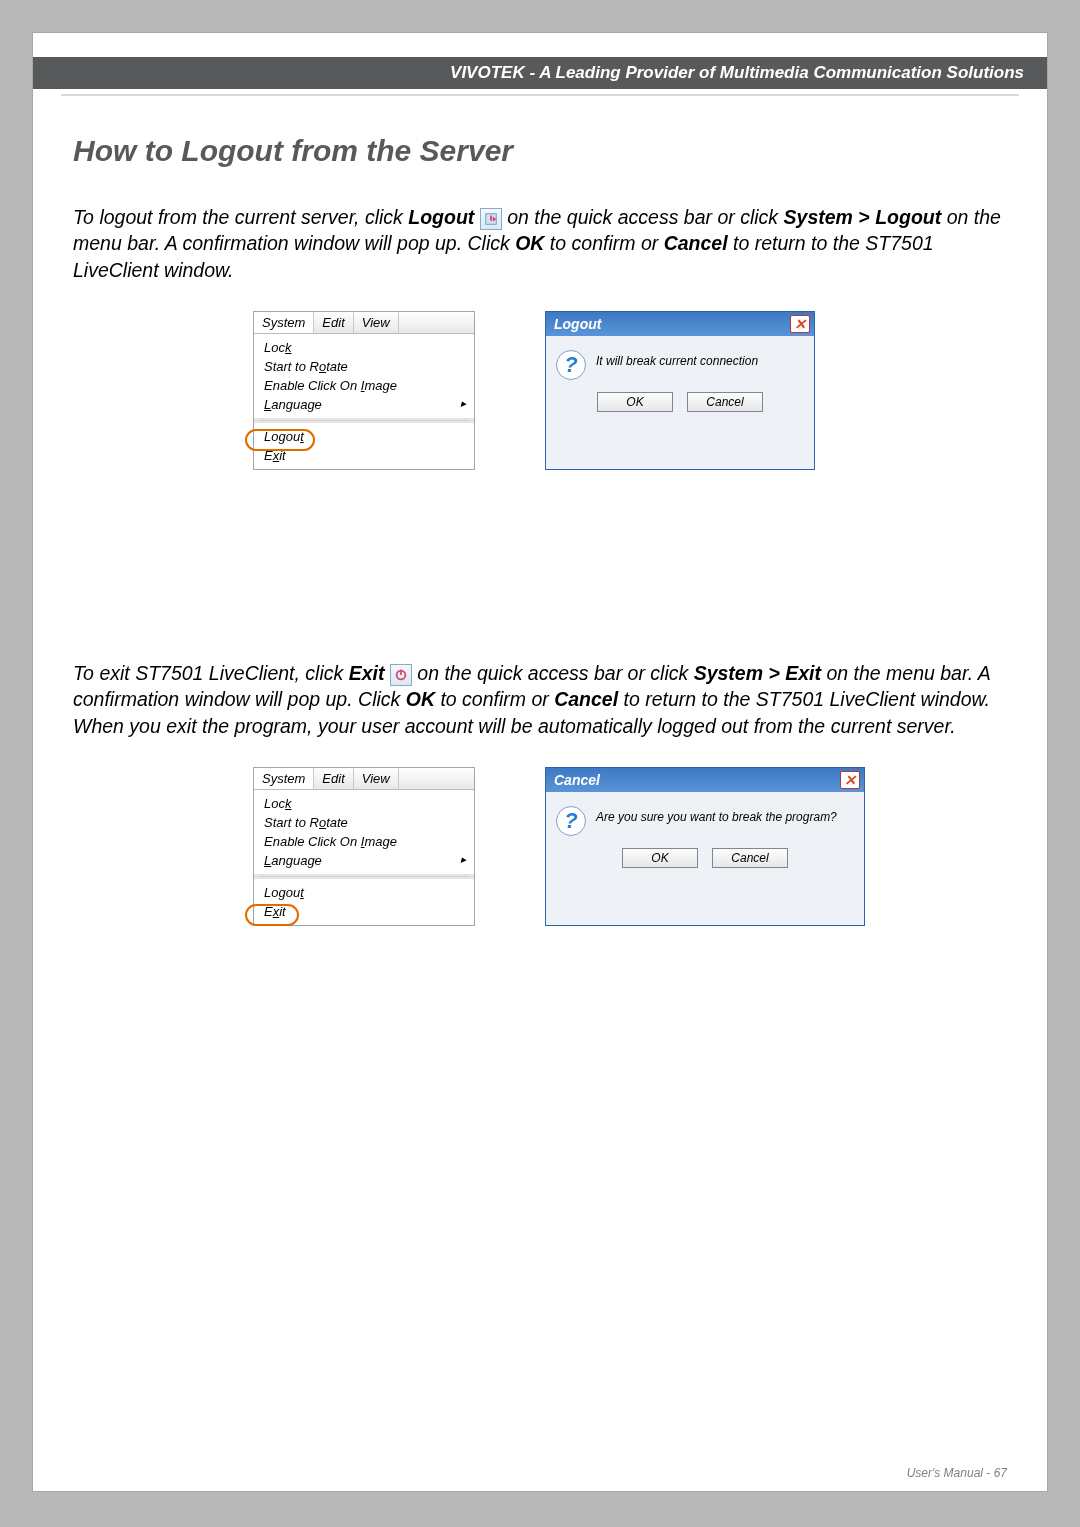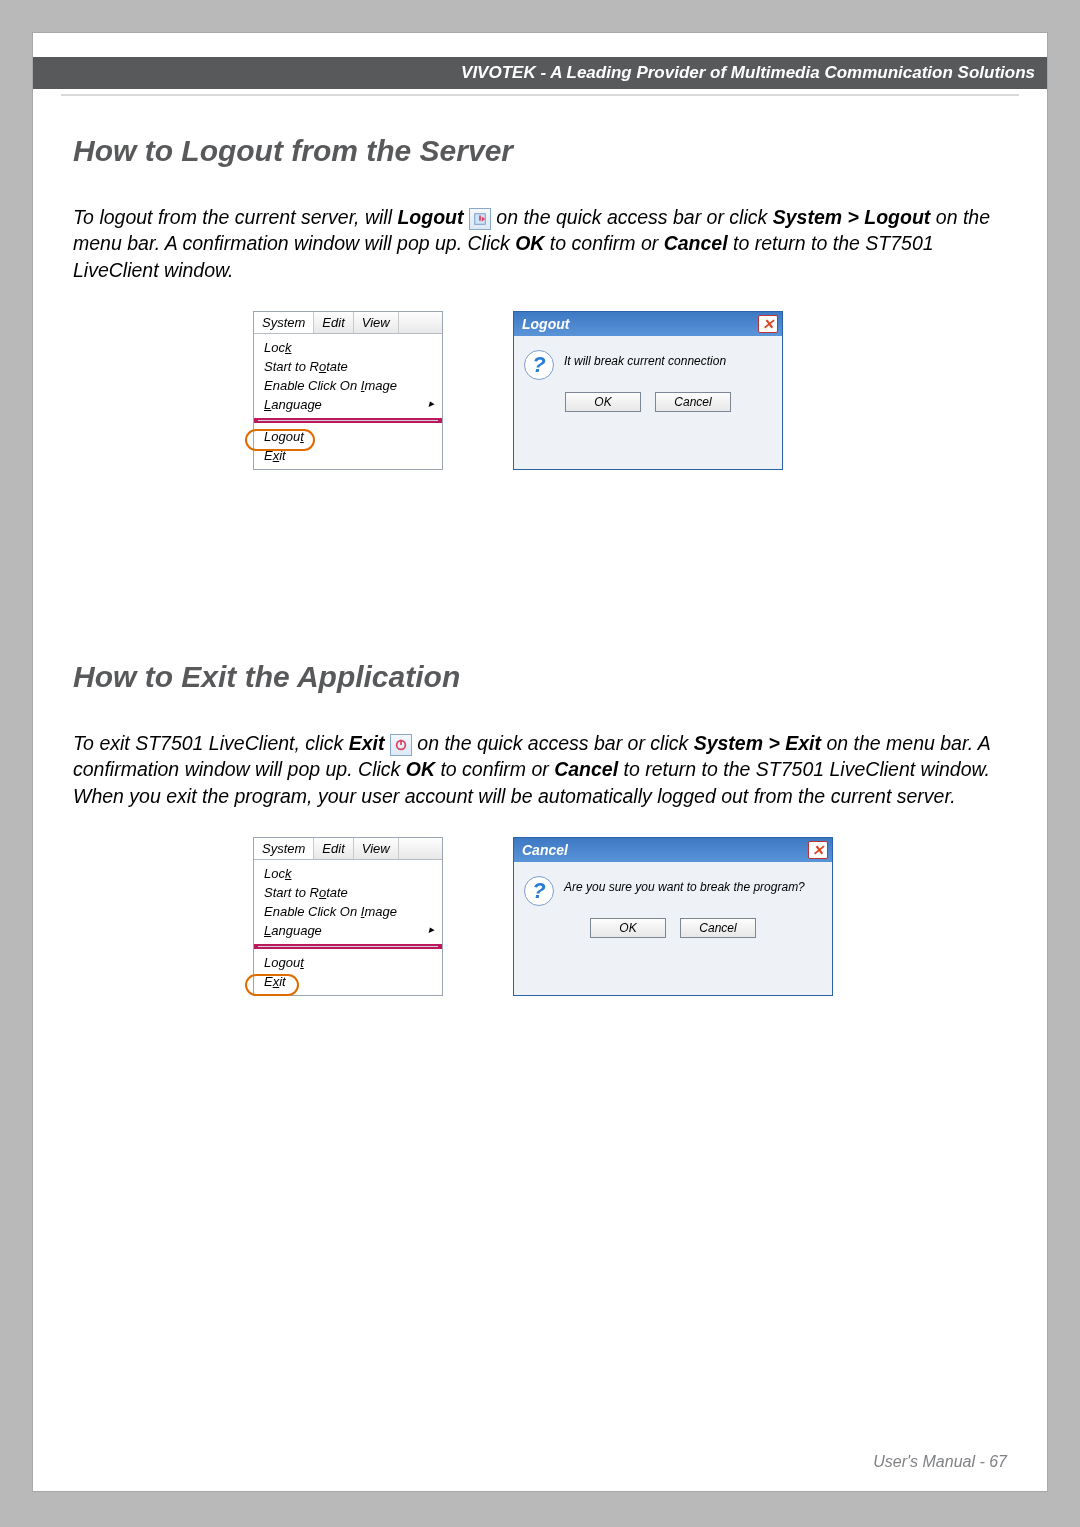--- a/index.html
+++ b/index.html
@@ -23,21 +23,21 @@
   .top-accent {
     height: 24px;
     background: #ffffff;
   }
   .header-bar {
     background: #58595b;
     color: #ffffff;
     font-style: italic;
     font-weight: bold;
     font-size: 17px;
-    padding: 6px 12px 6px 0;
+    padding: 6px 23px 6px 0;
     text-align: right;
   }
   .header-underline {
     height: 2px;
     background: #d9d9d9;
     margin: 5px 28px 0 28px;
   }
   .content {
     padding: 38px 40px 0 40px;
     color: #000;
@@ -69,23 +69,23 @@
   }
   .inline-icon svg { width: 14px; height: 14px; }
   .figure-row {
     display: flex;
     gap: 70px;
     margin-top: 28px;
     padding-left: 180px;
   }
   
   .sysmenu {
-    width: 190px;
+    width: 222px;
     border: 1px solid #9ca6b2;
-    background: #be185d;
+    background: #e5e5e5;
     font-size: 13px;
     color: #000;
     position: relative;
   }
   .sysmenu .menubar {
     display: flex;
     border-bottom: 1px solid #b6bdc6;
     background: linear-gradient(#fefefe,#e8e8e8);
   }
   .sysmenu .menubar span {
@@ -187,44 +187,44 @@
     padding: 2px 0;
     text-align: center;
     border: 1px solid #7c8694;
     background: linear-gradient(#fdfdfd,#e7e7e7);
     font-size: 12px;
     cursor: pointer;
   }
   .section2 { margin-top: 190px; }
   .footer {
     position: absolute;
-    bottom: 20px;
+    bottom: 11px;
     right: 40px;
     font-style: italic;
     color: #808285;
-    font-size: 16px;
+    font-size: 12px;
   }
   .footer .pgnum { color: #808285; }
 </style>
 </head>
 <body>
 
 <div class="page">
   <div class="top-accent"></div>
   <div class="header-bar">
     <span>VIVOTEK - A Leading Provider of Multimedia Communication Solutions</span>
   </div>
   <div class="header-underline"></div>
 
   <div class="content">
 
     <h2>How to Logout from the Server</h2>
 
     <p class="bodytext">
-      <span>To logout from the current server, will </span>
+      <span>To logout from the current server, click </span>
       <b>Logout</b>
       <span class="inline-icon">
         <svg viewBox="0 0 16 16">
             <rect x="2" y="2" width="12" height="12" fill="#cfe3f6" stroke="#6b93c2"></rect>
             <rect x="7" y="4" width="2" height="6" fill="#d46"></rect>
             <path d="M10 5 L14 8 L10 11 Z" fill="#d46"></path>
           </svg>
       </span>
       <span> on the quick access bar or click </span>
       <b>System &gt; Logout</b>
@@ -269,21 +269,20 @@
           <div class="msg">It will break current connection</div>
         </div>
         <div class="buttons">
           <div class="btn">OK</div>
           <div class="btn">Cancel</div>
         </div>
       </div>
     </div>
 
     <div class="section2">
-      <h2>How to Exit the Application</h2>
 
       <p class="bodytext" style="margin-top:36px;">
         <span>To exit ST7501 LiveClient, click </span>
         <b>Exit</b>
         <span class="inline-icon">
           <svg viewBox="0 0 16 16">
               <circle cx="8" cy="8" r="5" fill="none" stroke="#d46" stroke-width="2"></circle>
               <rect x="7" y="2" width="2" height="6" fill="#d46"></rect>
             </svg>
         </span>

